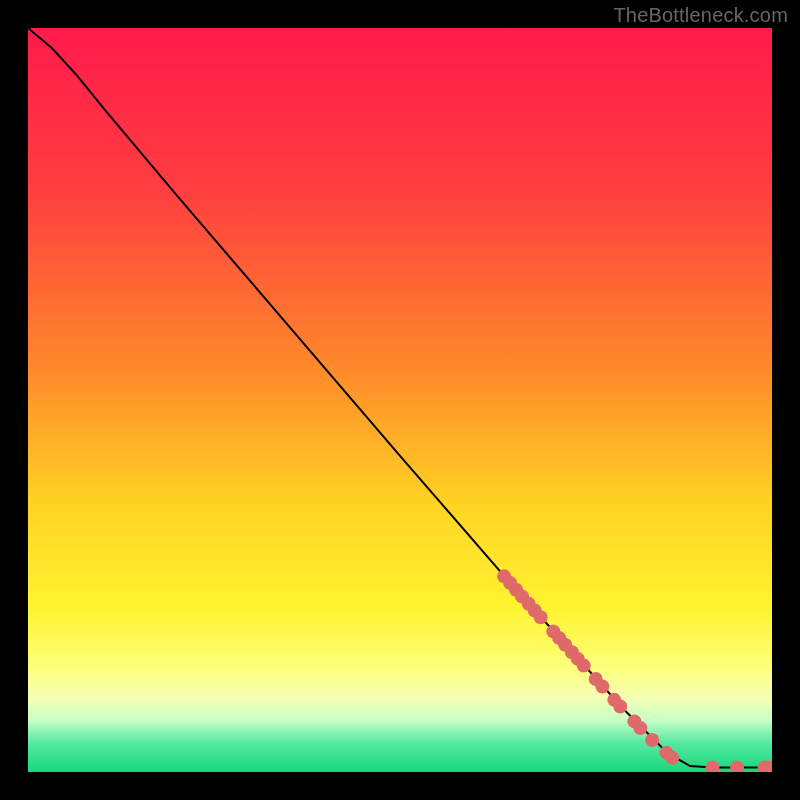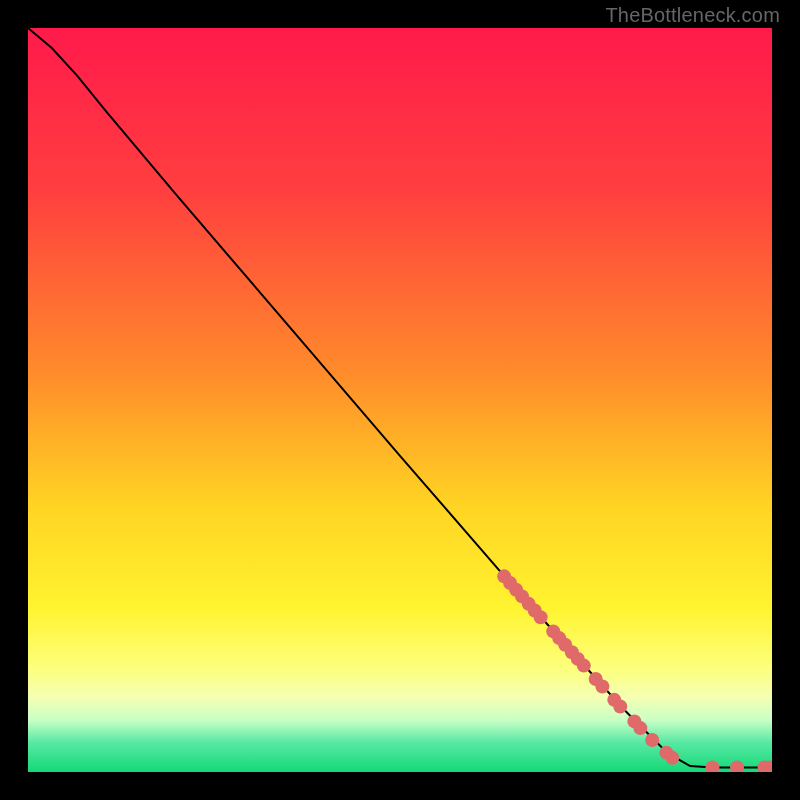--- a/index.html
+++ b/index.html
@@ -13,21 +13,21 @@
   }
   .frame {
     position: relative;
     width: 800px;
     height: 800px;
     background: #000;
   }
   .attribution {
     position: absolute;
     top: 4px;
-    right: 20px;
+    right: 12px;
     color: #666;
     font-size: 20px;
     font-weight: 500;
     letter-spacing: 0.2px;
   }
   .plot-area {
     position: absolute;
     left: 28px;
     top: 28px;
     width: 744px;

